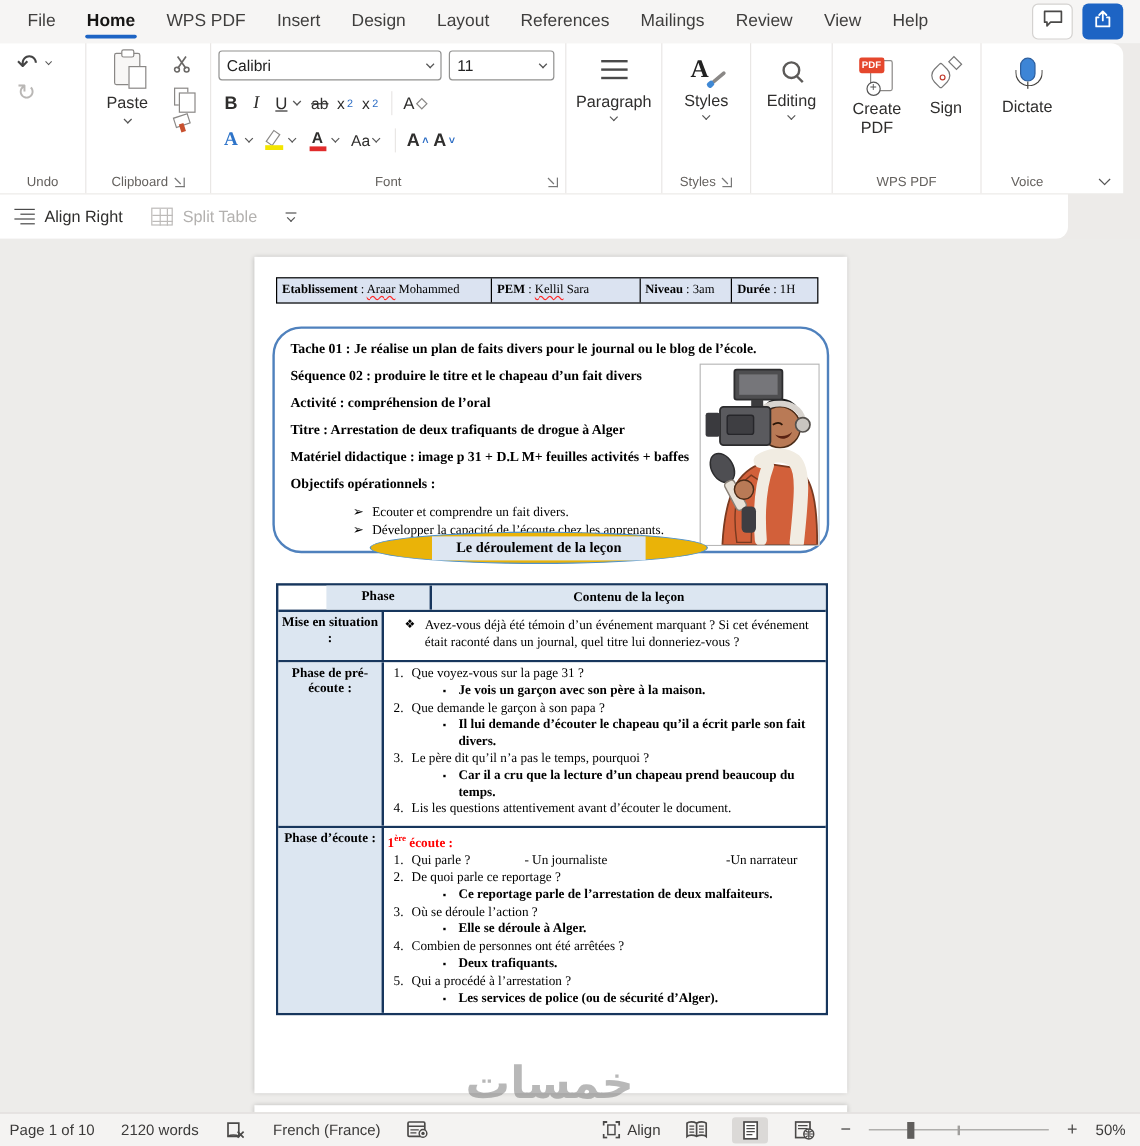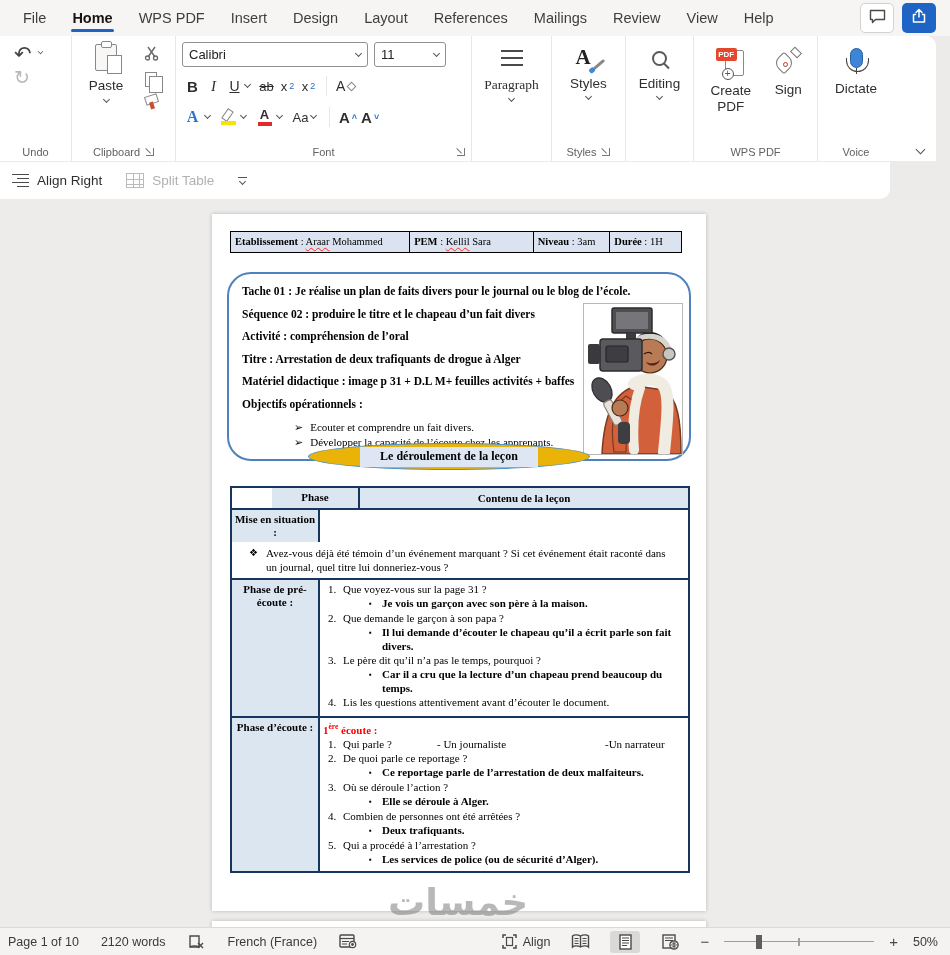--- a/index.html
+++ b/index.html
@@ -65,21 +65,21 @@
   .hl-ic { width:15px; height:16px; position:relative; }
   .hl-ic::before { content:""; position:absolute; left:3px; top:0; width:5px; height:10px; background:#fff; border:1.4px solid #8a8886; transform:rotate(35deg); }
   .hl-ic::after { content:""; position:absolute; left:0; bottom:0; width:15px; height:4px; background:#f3e500; }
   .fc-ic { display:flex; flex-direction:column; align-items:center; font-weight:700; font-size:13px; line-height:12px; }
   .fc-ic .bar { width:14px; height:4px; background:#e02b2b; margin-top:1px; }
   .fb-case { font-size:13px; }
   .grow-ic,.shrink-ic { font-size:15px; font-weight:600; position:relative; }
   .grow-ic sup,.shrink-ic sup { color:#2b6cc4; font-size:9px; font-weight:800; }
 
   
-  .g-para { width:80px;font-family:Liberation Serif, serif; } .g-styles { width:74px; } .g-edit { width:68px; }
+  .g-para { width:80px; } .g-styles { width:74px; } .g-edit { width:68px; }
   .para-ic { width:22px; height:16px; display:flex; flex-direction:column; justify-content:space-between; margin-top:4px; }
   .para-ic i { height:2px; background:#4a4a4a; display:block; }
   .styles-ic { position:relative; width:26px; height:22px; font-family:"Liberation Serif",serif; }
   .styles-ic .A { font-size:21px; font-weight:600; color:#222; line-height:22px; }
   .styles-ic .brush { position:absolute; right:-4px; bottom:2px; width:14px; height:3px; background:#8a8886; transform:rotate(-40deg); border-radius:2px; }
   .styles-ic .brush::after { content:""; position:absolute; left:-5px; top:-1px; width:6px; height:5px; background:#3f88d4; border-radius:2px; }
   .edit-ic { width:15px; height:15px; border:2px solid #5c5a58; border-radius:50%; position:relative; margin-top:5px; }
   .edit-ic::after { content:""; position:absolute; width:7px; height:2px; background:#5c5a58; transform:rotate(45deg); left:9px; top:12px; }
 
   
@@ -140,21 +140,21 @@
   .banner-ellipse { position:absolute; left:96px; top:229px; width:282px; height:27px; background:#eab308; border:1.6px solid #4f91c9; border-radius:50%; display:flex; align-items:center; justify-content:center; z-index:2; }
   .banner-rect { background:#dde6f2; padding:2px 20px 3px; font-size:12px; font-weight:700; white-space:nowrap; }
 
   
   .lesson-table { position:absolute; left:18px; top:272px; width:460px; border:2px solid #17365d; font-size:11px; }
   .lrow { display:flex; border-top:2px solid #17365d; }
   .lrow:first-child { border-top:none;margin-left:40px; }
   .lcell-p { width:88px; background:#dce6f1; border-right:2px solid #17365d; font-weight:700; text-align:center; padding:3px 2px; line-height:13px; }
   .lcell-c { flex:1; background:#fff; padding:2px 3px 4px; line-height:14px; }
   .lhead .lcell-c { background:#dce6f1; text-align:center; font-weight:700; padding:3px; }
-  .row-mise { min-height:42px;flex-direction:column; } .row-pre { min-height:138px; } .row-ecoute { min-height:152px; }
+  .row-mise { min-height:42px; } .row-pre { min-height:138px; } .row-ecoute { min-height:152px; }
   .dline { display:flex; padding:2px 4px 0 14px; }
   .dmark { width:17px; font-size:10px; }
   .dtext { flex:1; padding-right:2px; }
   .qline { display:flex; margin-left:5px; }
   .qnum { width:15px; }
   .qtext { flex:1; }
   .aline { display:flex; margin-left:46px; font-weight:700; }
   .amark { width:13px; font-size:8px; padding-top:1px; }
   .atext { flex:1; }
   .red-head { color:#ff0000; font-weight:700; }
@@ -247,21 +247,21 @@
       <span class="launcher"></span>
     </div>
   </div>
 
   <div class="rgroup g-font">
     <div class="font-row1">
       <div class="combo" style="width:186px;">
         <span>Calibri</span>
         <span class="chev small" style="margin-top:-3px;"></span>
       </div>
-      <div class="combo" style="width:72px;">
+      <div class="combo" style="width:88px;">
         <span>11</span>
         <span class="chev small" style="margin-top:-3px;"></span>
       </div>
     </div>
     <div class="font-row">
       <span class="fbtn fb-b">B</span>
       <span class="fbtn fb-i">I</span>
       <span class="fbtn fb-u">U</span>
       <span class="chev small" style="margin:-4px 6px 0 0;"></span>
       <span class="fbtn fb-strike">ab</span>

